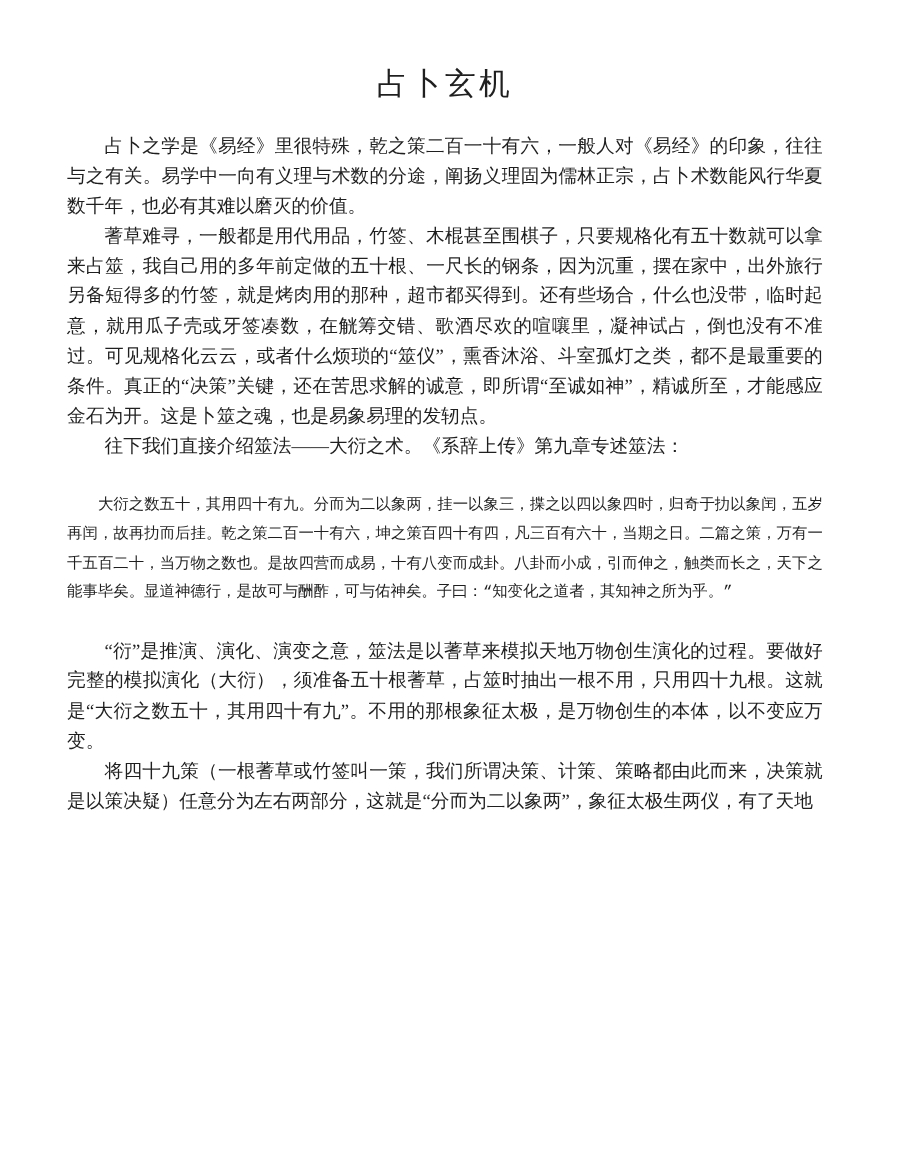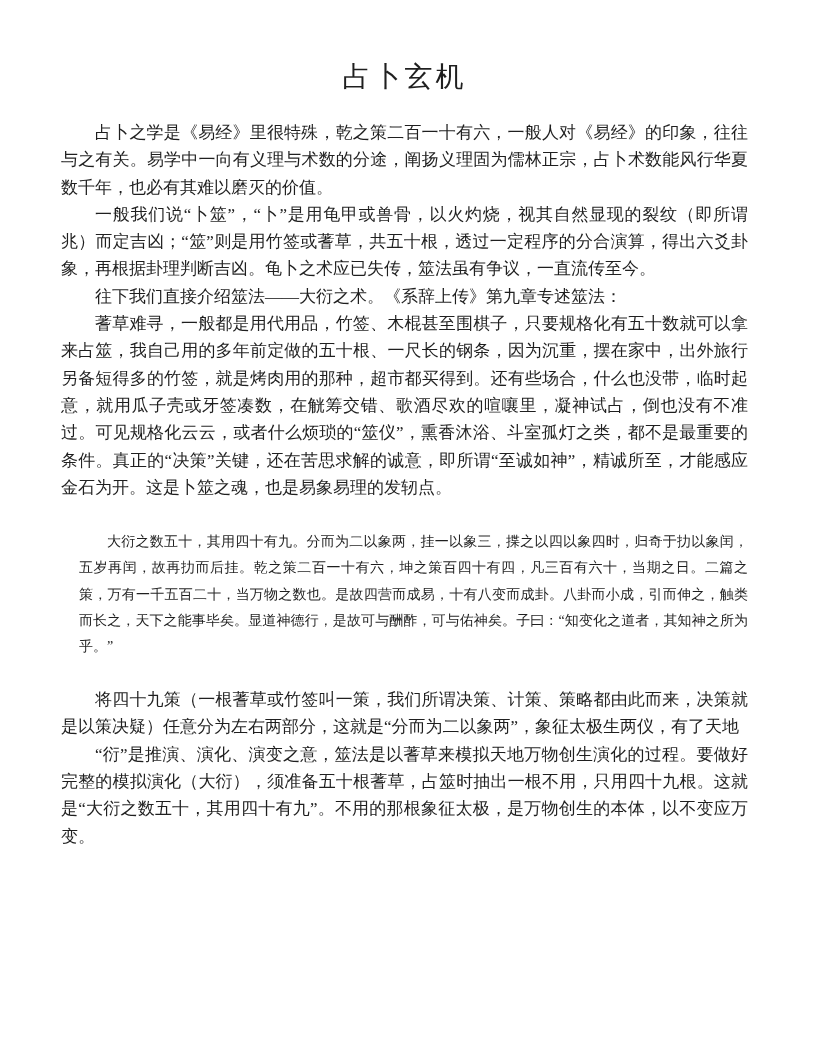--- a/index.html
+++ b/index.html
@@ -35,43 +35,43 @@
     text-align: justify;
     text-justify: inter-ideograph;
     text-indent: 2em;
     word-break: break-all;
     overflow-wrap: break-word;
   }
   .body-para.first {
     margin-top: 22px;
   }
   .block-quote {
-    margin: 28px 0 26px 18px;
+    margin: 28px 0 26px 0;
     font-size: 14px;
     line-height: 26.2px;
     text-align: justify;
     text-justify: inter-ideograph;
     text-indent: 2em;
     word-break: break-all;
     overflow-wrap: break-word;
+    font-family: Liberation Mono, monospace;
   }
 </style>
 </head>
 <body>
 
 <div class="page">
   <h1 class="doc-title">占卜玄机</h1>
 
   <p class="body-para first">占卜之学是《易经》里很特殊，乾之策二百一十有六，一般人对《易经》的印象，往往与之有关。易学中一向有义理与术数的分途，阐扬义理固为儒林正宗，占卜术数能风行华夏数千年，也必有其难以磨灭的价值。</p>
 
 
-  <p class="body-para">一般我们说“卜筮”，“卜”是用龟甲或兽骨，以火灼烧，视其自然显现的裂纹（即所谓兆）而定吉凶；“筮”则是用竹签或蓍草，共五十根，透过一定程序的分合演算，得出六爻卦象，再根据卦理判断吉凶。龟卜之术应已失传，筮法虽有争议，一直流传至今。</p>
+
+  <p class="body-para">蓍草难寻，一般都是用代用品，竹签、木棍甚至围棋子，只要规格化有五十数就可以拿来占筮，我自己用的多年前定做的五十根、一尺长的钢条，因为沉重，摆在家中，出外旅行另备短得多的竹签，就是烤肉用的那种，超市都买得到。还有些场合，什么也没带，临时起意，就用瓜子壳或牙签凑数，在觥筹交错、歌酒尽欢的喧嚷里，凝神试占，倒也没有不准过。可见规格化云云，或者什么烦琐的“筮仪”，熏香沐浴、斗室孤灯之类，都不是最重要的条件。真正的“决策”关键，还在苦思求解的诚意，即所谓“至诚如神”，精诚所至，才能感应金石为开。这是卜筮之魂，也是易象易理的发轫点。</p>
 
   <p class="body-para">往下我们直接介绍筮法——大衍之术。《系辞上传》第九章专述筮法：</p>
 
-  <p class="body-para">蓍草难寻，一般都是用代用品，竹签、木棍甚至围棋子，只要规格化有五十数就可以拿来占筮，我自己用的多年前定做的五十根、一尺长的钢条，因为沉重，摆在家中，出外旅行另备短得多的竹签，就是烤肉用的那种，超市都买得到。还有些场合，什么也没带，临时起意，就用瓜子壳或牙签凑数，在觥筹交错、歌酒尽欢的喧嚷里，凝神试占，倒也没有不准过。可见规格化云云，或者什么烦琐的“筮仪”，熏香沐浴、斗室孤灯之类，都不是最重要的条件。真正的“决策”关键，还在苦思求解的诚意，即所谓“至诚如神”，精诚所至，才能感应金石为开。这是卜筮之魂，也是易象易理的发轫点。</p>
-
   <div class="block-quote">大衍之数五十，其用四十有九。分而为二以象两，挂一以象三，揲之以四以象四时，归奇于扐以象闰，五岁再闰，故再扐而后挂。乾之策二百一十有六，坤之策百四十有四，凡三百有六十，当期之日。二篇之策，万有一千五百二十，当万物之数也。是故四营而成易，十有八变而成卦。八卦而小成，引而伸之，触类而长之，天下之能事毕矣。显道神德行，是故可与酬酢，可与佑神矣。子曰：“知变化之道者，其知神之所为乎。”</div>
 
+  <p class="body-para">“衍”是推演、演化、演变之意，筮法是以蓍草来模拟天地万物创生演化的过程。要做好完整的模拟演化（大衍），须准备五十根蓍草，占筮时抽出一根不用，只用四十九根。这就是“大衍之数五十，其用四十有九”。不用的那根象征太极，是万物创生的本体，以不变应万变。</p>
+
   <p class="body-para">将四十九策（一根蓍草或竹签叫一策，我们所谓决策、计策、策略都由此而来，决策就是以策决疑）任意分为左右两部分，这就是“分而为二以象两”，象征太极生两仪，有了天地</p>
-
-  <p class="body-para">“衍”是推演、演化、演变之意，筮法是以蓍草来模拟天地万物创生演化的过程。要做好完整的模拟演化（大衍），须准备五十根蓍草，占筮时抽出一根不用，只用四十九根。这就是“大衍之数五十，其用四十有九”。不用的那根象征太极，是万物创生的本体，以不变应万变。</p>
 </div>
 
 </body></html>

